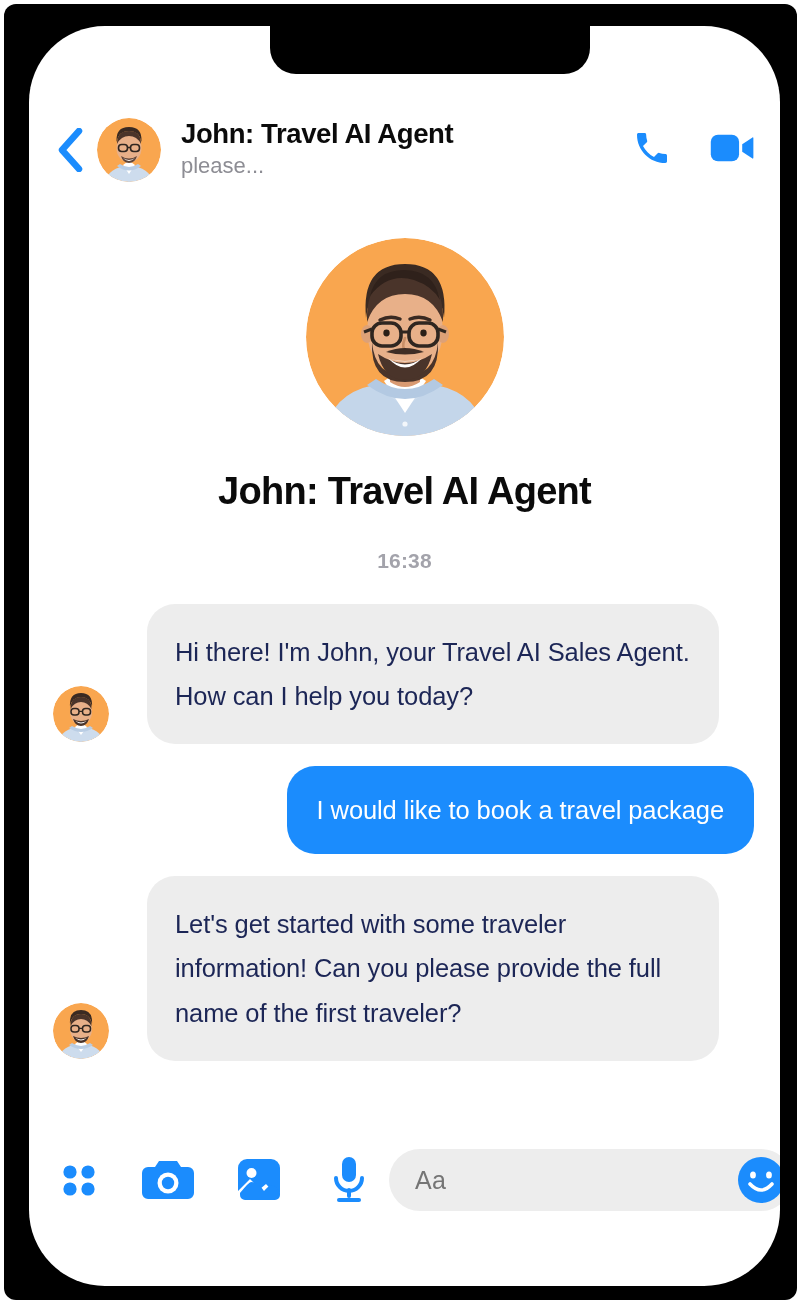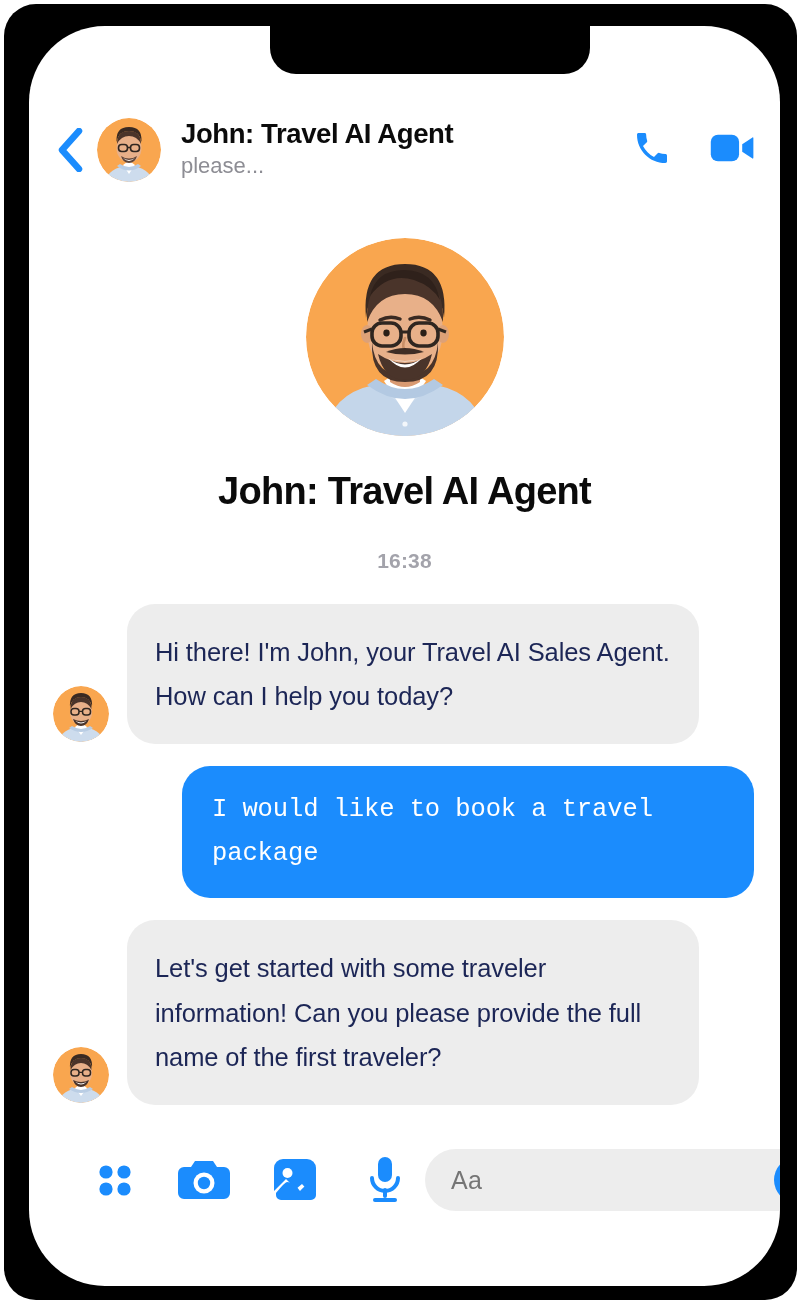--- a/index.html
+++ b/index.html
@@ -13,21 +13,21 @@
   }
 
   
   #phone-frame {
     position: absolute;
     left: 4px;
     top: 4px;
     width: 793px;
     height: 1296px;
     background: #000000;
-    border-radius: 32px;
+    border-radius: 12px;
     padding-left: 41px;
   }
 
   #phone-screen {
     position: absolute;
     left: 25px;
     top: 22px;
     width: 751px;
     height: 1260px;
     background: #ffffff;
@@ -163,20 +163,21 @@
     width: 751px;
     padding: 0 26px 0 24px;
     display: flex;
     flex-direction: column;
   }
 
   .message-row {
     display: flex;
     align-items: flex-end;
     margin-top: 22px;
+    gap: 20px;
   }
   .message-row:first-child { margin-top: 0; }
 
   .message-row.incoming { justify-content: flex-start; }
   .message-row.outgoing { justify-content: flex-end; }
 
   .bubble-avatar {
     width: 56px;
     height: 56px;
     border-radius: 50%;
@@ -198,34 +199,32 @@
 
   .bubble.incoming {
     background: #ededed;
     color: #1c2656;
   }
 
   .bubble.outgoing {
     background: #1b8cfd;
     color: #ffffff;
     padding: 22px 30px;
-    font-family: Liberation Mono, monospace;
   }
 
   
   #composer-bar {
     position: absolute;
     left: 0;
     bottom: 60px;
     width: 635px;
     height: 92px;
     display: flex;
     align-items: center;
     padding: 0 22px 0 28px;
-    margin-left: 36px;
   }
 
   .composer-icon-btn {
     display: flex;
     align-items: center;
     justify-content: center;
     cursor: pointer;
     flex: 0 0 auto;
   }
 

